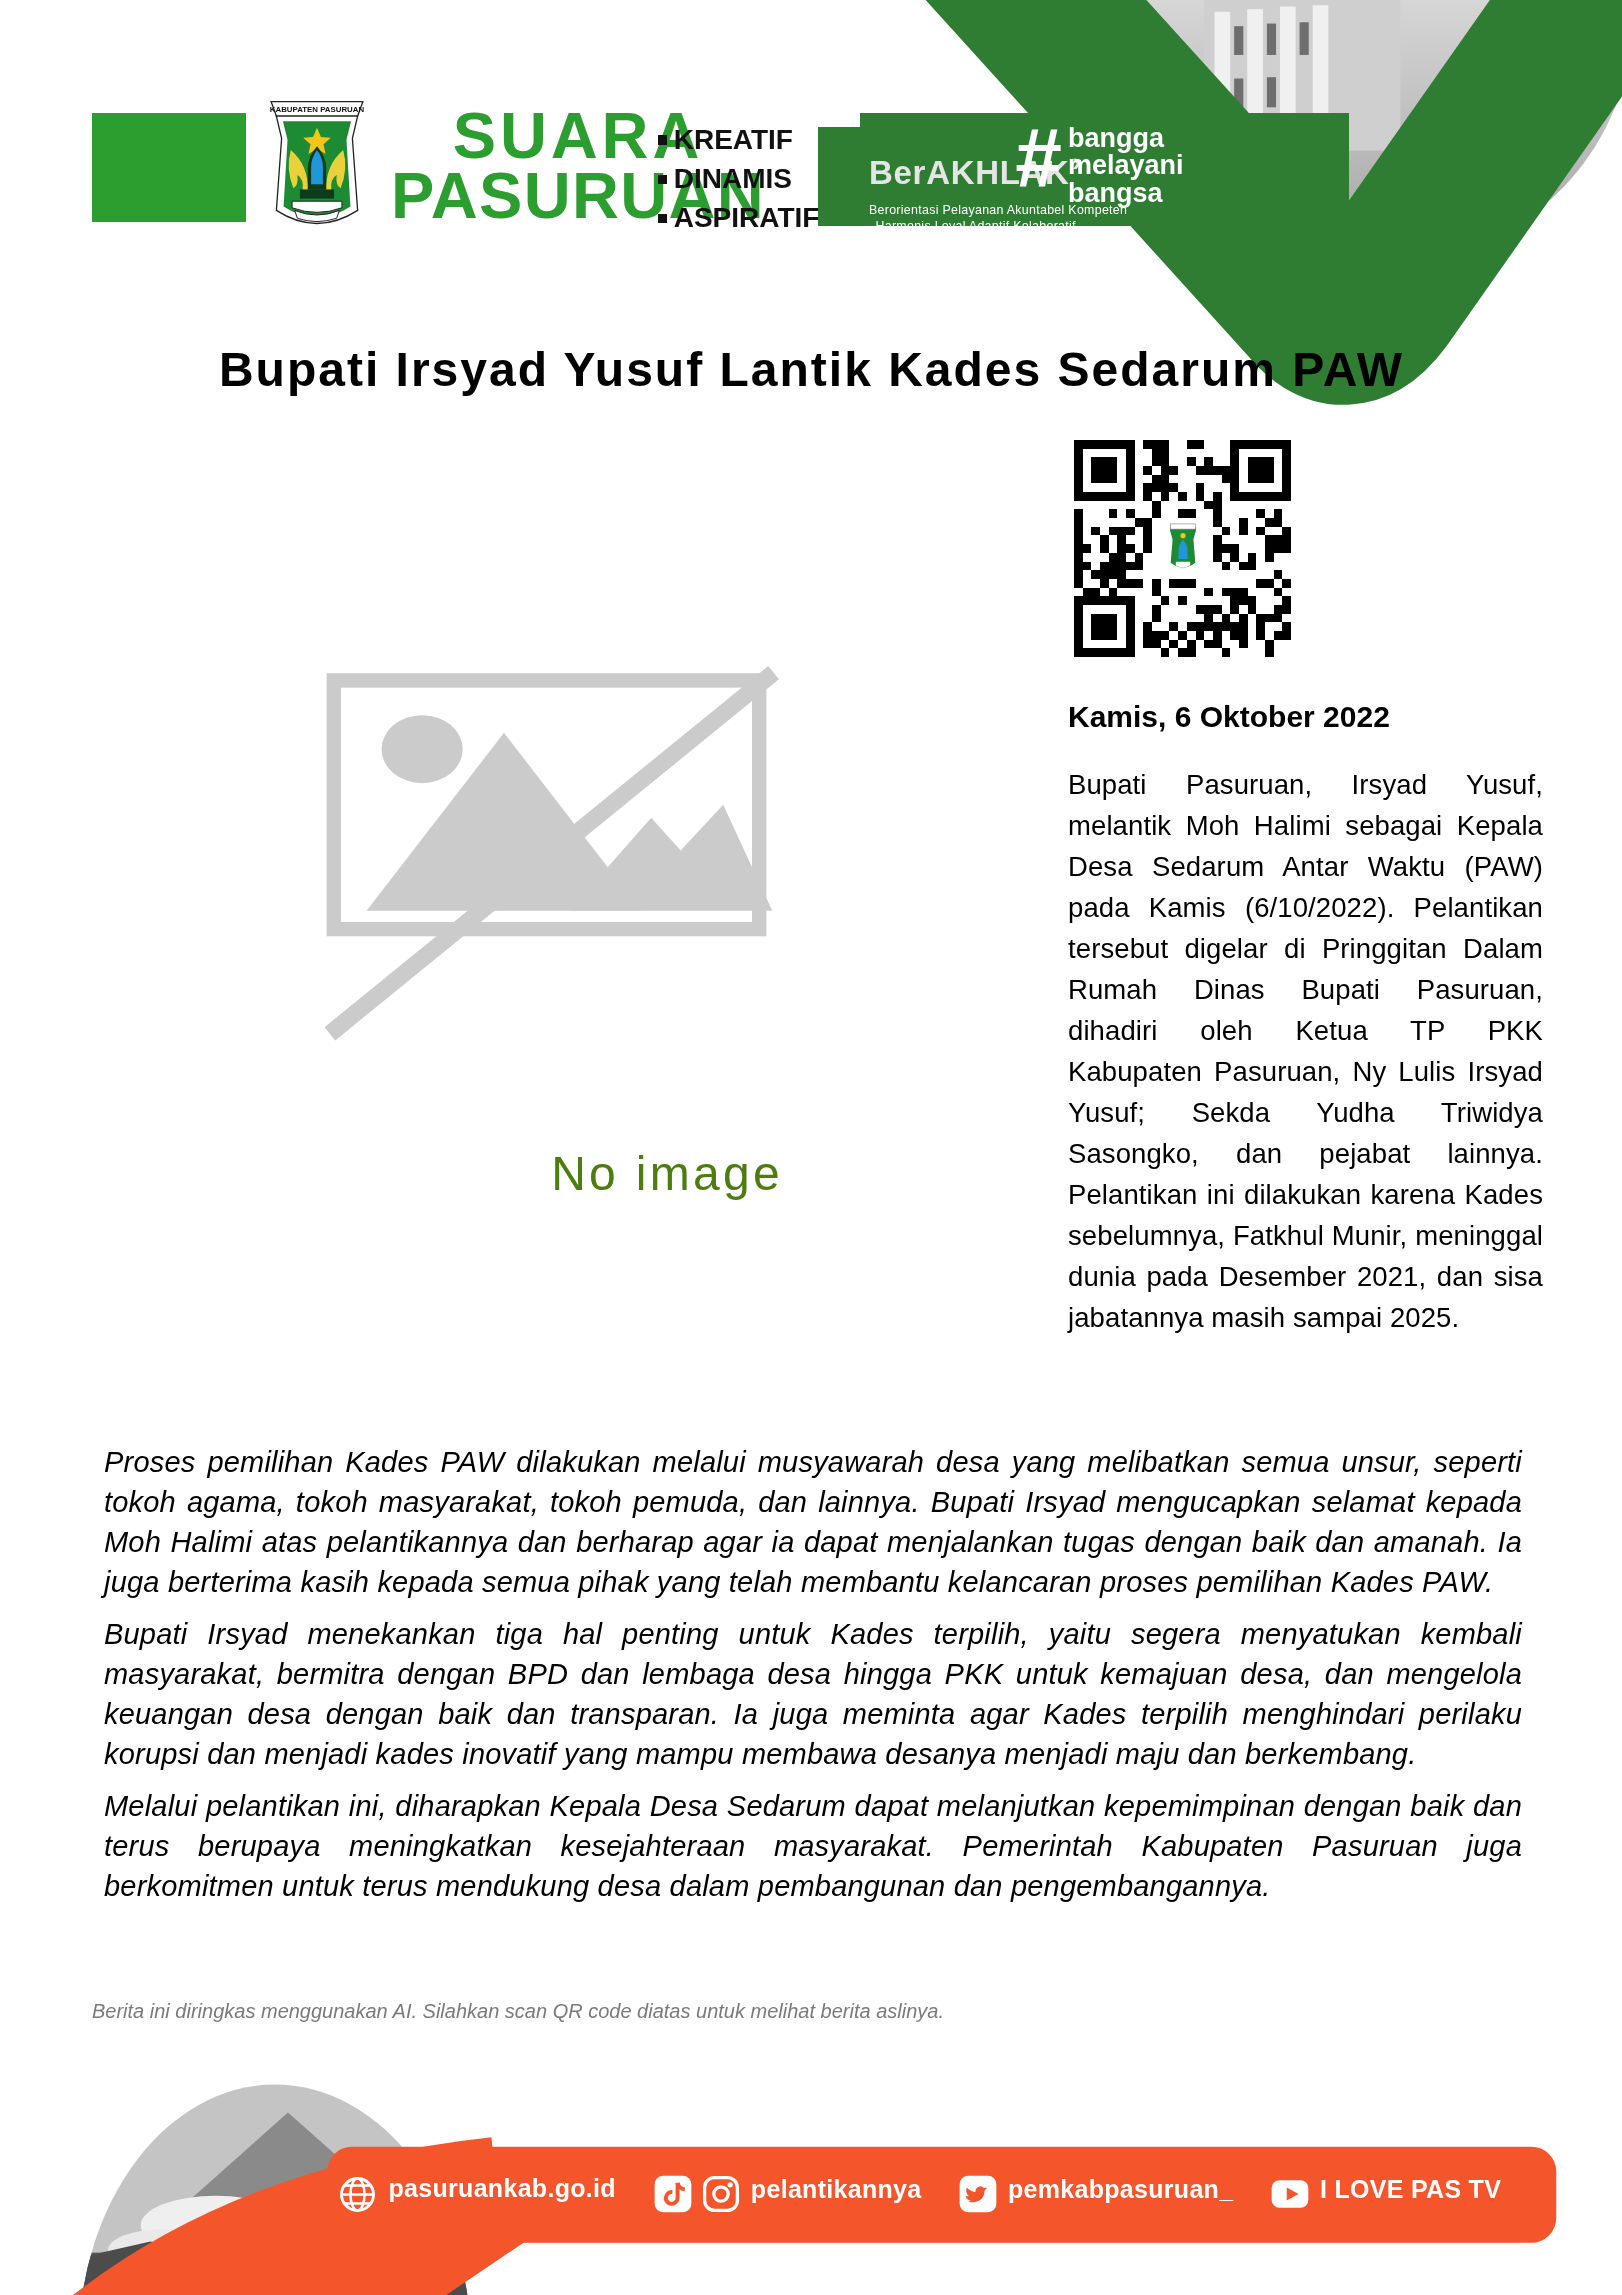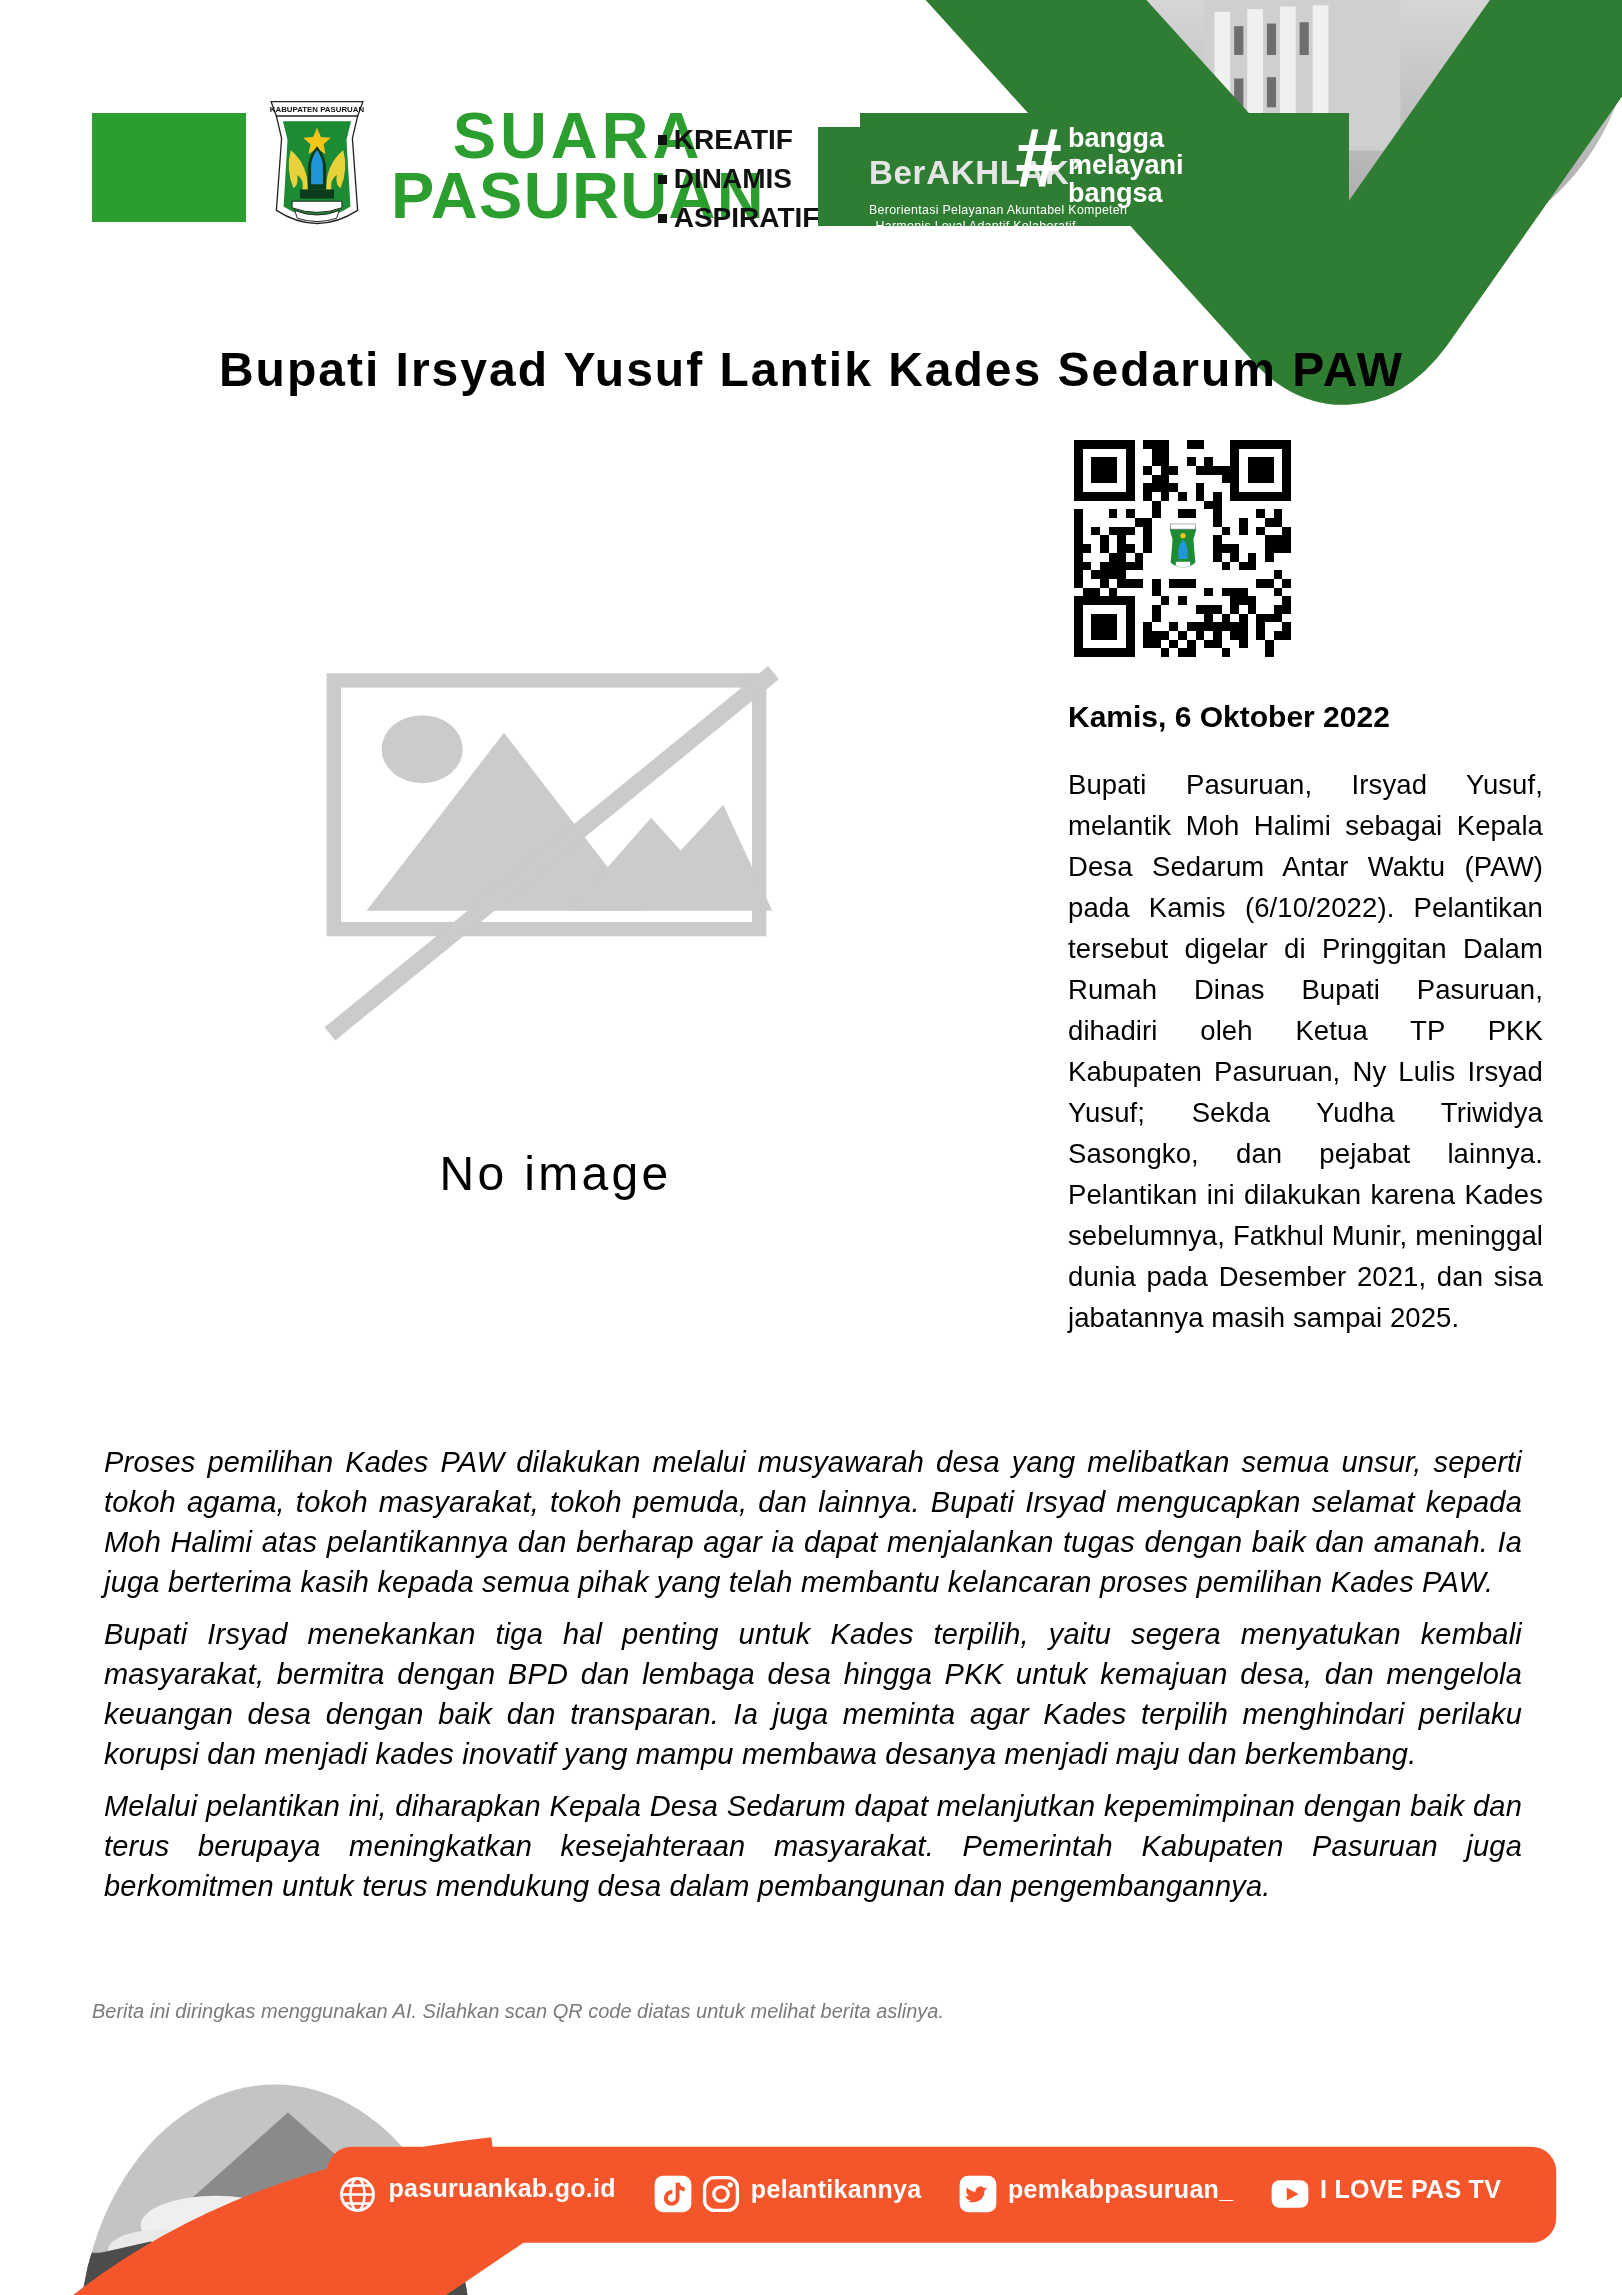--- a/index.html
+++ b/index.html
@@ -36,22 +36,22 @@
   .qr-crest{left:1160px;top:520px;}
   .date{left:1068px;top:700px;font-size:30px;font-weight:bold;}
   .lead{left:1068px;top:764px;width:475px;font-size:27.5px;line-height:41px;
         text-align:justify;letter-spacing:0.1px;}
   .body-copy{left:92px;top:1430px;width:1442px;font-size:29px;line-height:40px;
              text-align:justify;letter-spacing:0.2px;}
   .body-copy p{margin:12px;font-style:italic;}
   .disclaimer{left:92px;top:2000px;font-size:20px;font-style:italic;color:#7a7a7a;}
 
   
-  .noimg-label{left:320px;top:1146px;width:471px;text-align:center;font-size:48px;
-               color:#000000;letter-spacing:3.3px;}
+  .noimg-label{left:312px;top:1146px;width:471px;text-align:right;font-size:48px;
+               color:#4d7c0f;letter-spacing:3.3px;}
 
   
   .footer-row{left:337px;top:2165px;height:58px;display:flex;align-items:center;gap:38px;}
   .f-item{display:flex;align-items:flex-start;gap:10.5px;}
   .f-label{color:#fff;font-weight:bold;font-size:25px;letter-spacing:0.3px;white-space:nowrap;}
 </style>
 </head>
 <body>
 
 <div class="page">

